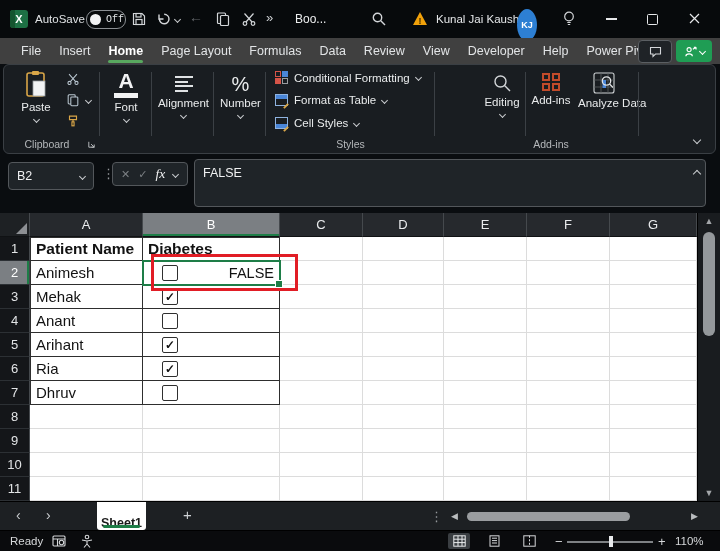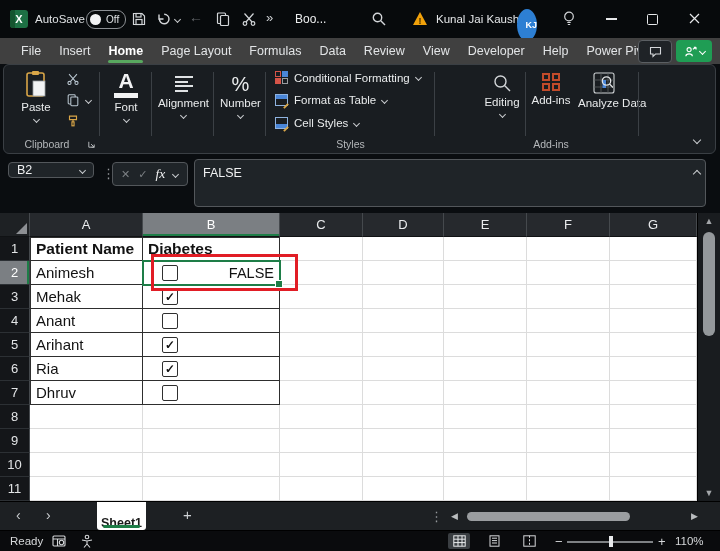--- a/index.html
+++ b/index.html
@@ -8,29 +8,29 @@
   svg{display:block;}
 
   
   .tb{position:absolute;left:0;top:0;width:720px;height:38px;background:#070a0c;}
   .tb *{position:absolute;}
   .logo{left:10px;top:10px;width:18px;height:18px;border-radius:3px;background:var(--logo-green,#1d7044);
         display:flex;align-items:center;justify-content:center;font-weight:bold;font-size:11px;color:#fff;}
   .logo::before{content:"";position:absolute;left:0;top:0;bottom:0;width:5px;background:#14552f;border-radius:3px 0 0 3px;}
   .logo span{position:relative;}
   .as-label{left:35px;top:13px;font-size:11.5px;color:#dfe2e4;}
-  .toggle{left:86px;top:10px;width:38px;height:17px;border:1px solid #8b8f93;border-radius:9px;display:flex;align-items:center;}
+  .toggle{left:86px;top:10px;width:38px;height:17px;border:1px solid #8b8f93;border-radius:9px;display:flex;align-items:center;font-family:Liberation Mono, monospace;}
   .toggle .knob{position:static;width:11px;height:11px;border-radius:50%;background:#f2f3f4;margin-left:3px;}
   .toggle .tgl-txt{position:static;font-size:10px;color:#dfe2e4;margin-left:5px;}
   .ticn{width:16px;height:16px;color:#d3d6d9;}
   .tchar{font-size:13px;color:#cfd2d5;}
   .doctitle{left:295px;top:12px;font-size:12px;color:#eceeef;}
   .acct{left:436px;top:13px;font-size:11.5px;color:#e6e8ea;}
   .avatar{left:517px;top:9px;width:20px;height:32px;border-radius:50%;background:var(--avatar-blue,#2d7fd3);
-          display:flex;align-items:center;justify-content:flex-end;font-size:9px;font-weight:bold;color:#fff;}
+          display:flex;align-items:center;justify-content:center;font-size:9px;font-weight:bold;color:#fff;}
   .minbtn{left:606px;top:18px;width:11px;height:2px;background:#e6e8ea;}
   .maxbtn{left:647px;top:14px;width:9px;height:9px;border:1.2px solid #e6e8ea;border-radius:1.5px;}
 
   
   .mb{position:absolute;left:0;top:38px;width:720px;height:26px;background:#404040;display:flex;align-items:center;padding-left:12px;box-sizing:border-box;}
   .mtab{font-size:12.5px;color:#e2e4e6;padding:0 9px;height:26px;display:flex;align-items:center;position:relative;white-space:nowrap;}
   .mtab.active{font-weight:bold;color:#fff;}
   .mtab.active::after{content:"";position:absolute;left:9px;right:9px;bottom:1px;height:3px;border-radius:2px;background:var(--accent-green,#58a85f);}
   .cmtbtn{position:absolute;left:638px;top:2px;width:32px;height:21px;border:1px solid #5b5f63;border-radius:4px;background:#1f2327;display:flex;align-items:center;justify-content:center;}
   .shrbtn{position:absolute;left:676px;top:2px;width:36px;height:22px;border-radius:4px;background:var(--share-green,#1f9d54);display:flex;align-items:center;justify-content:center;gap:3px;color:#fff;}
@@ -51,21 +51,21 @@
   .addins-icn{display:grid;grid-template-columns:8px 8px;grid-template-rows:8px 8px;gap:2px;}
   .addins-icn div{border:2px solid var(--addins-red,#c24b2a);box-sizing:border-box;}
   .fontA{font-size:21px;font-weight:bold;color:#f2f3f4;line-height:1;}
   .fontbar{width:24px;height:5px;background:#f2f3f4;margin-top:2px;}
   .alines div{height:2px;background:#dfe2e4;margin-bottom:2.5px;}
   .pct{font-size:20px;color:#e9ebec;line-height:1;}
 
   
   .fb{position:absolute;left:0;top:155px;width:720px;height:58px;background:#0a0d10;}
   .fbox{position:absolute;background:#1f2428;border:1px solid #53575b;border-radius:4px;box-sizing:border-box;display:flex;align-items:center;font-size:12.5px;color:#f0f1f2;}
-  .nbox{left:8px;top:7px;width:86px;height:16px;padding:0 8px;}
+  .nbox{left:8px;top:7px;width:86px;height:28px;padding:0 8px;}
   .fxbox{left:112px;top:7px;width:76px;height:24px;padding:0 8px;gap:8px;}
   .finput{left:194px;top:4px;width:512px;height:48px;align-items:flex-start;padding:6px 8px;}
   .vdots{font-size:13px;color:#95989c;letter-spacing:0;}
   .gray{color:#7c8084;}
   .fx{font-family:"Liberation Serif",serif;font-style:italic;font-size:13.5px;color:#f0f1f2;}
 
   
   .sheet{position:absolute;left:0;top:213px;width:697px;display:grid;background:#fff;
          grid-template-columns:30px 113px 137px 83px 81px 83px 83px 87px;grid-auto-rows:24px;}
   .corner{background:#1e2124;position:relative;border-right:1px solid #45494d;border-bottom:1px solid #101214;}

